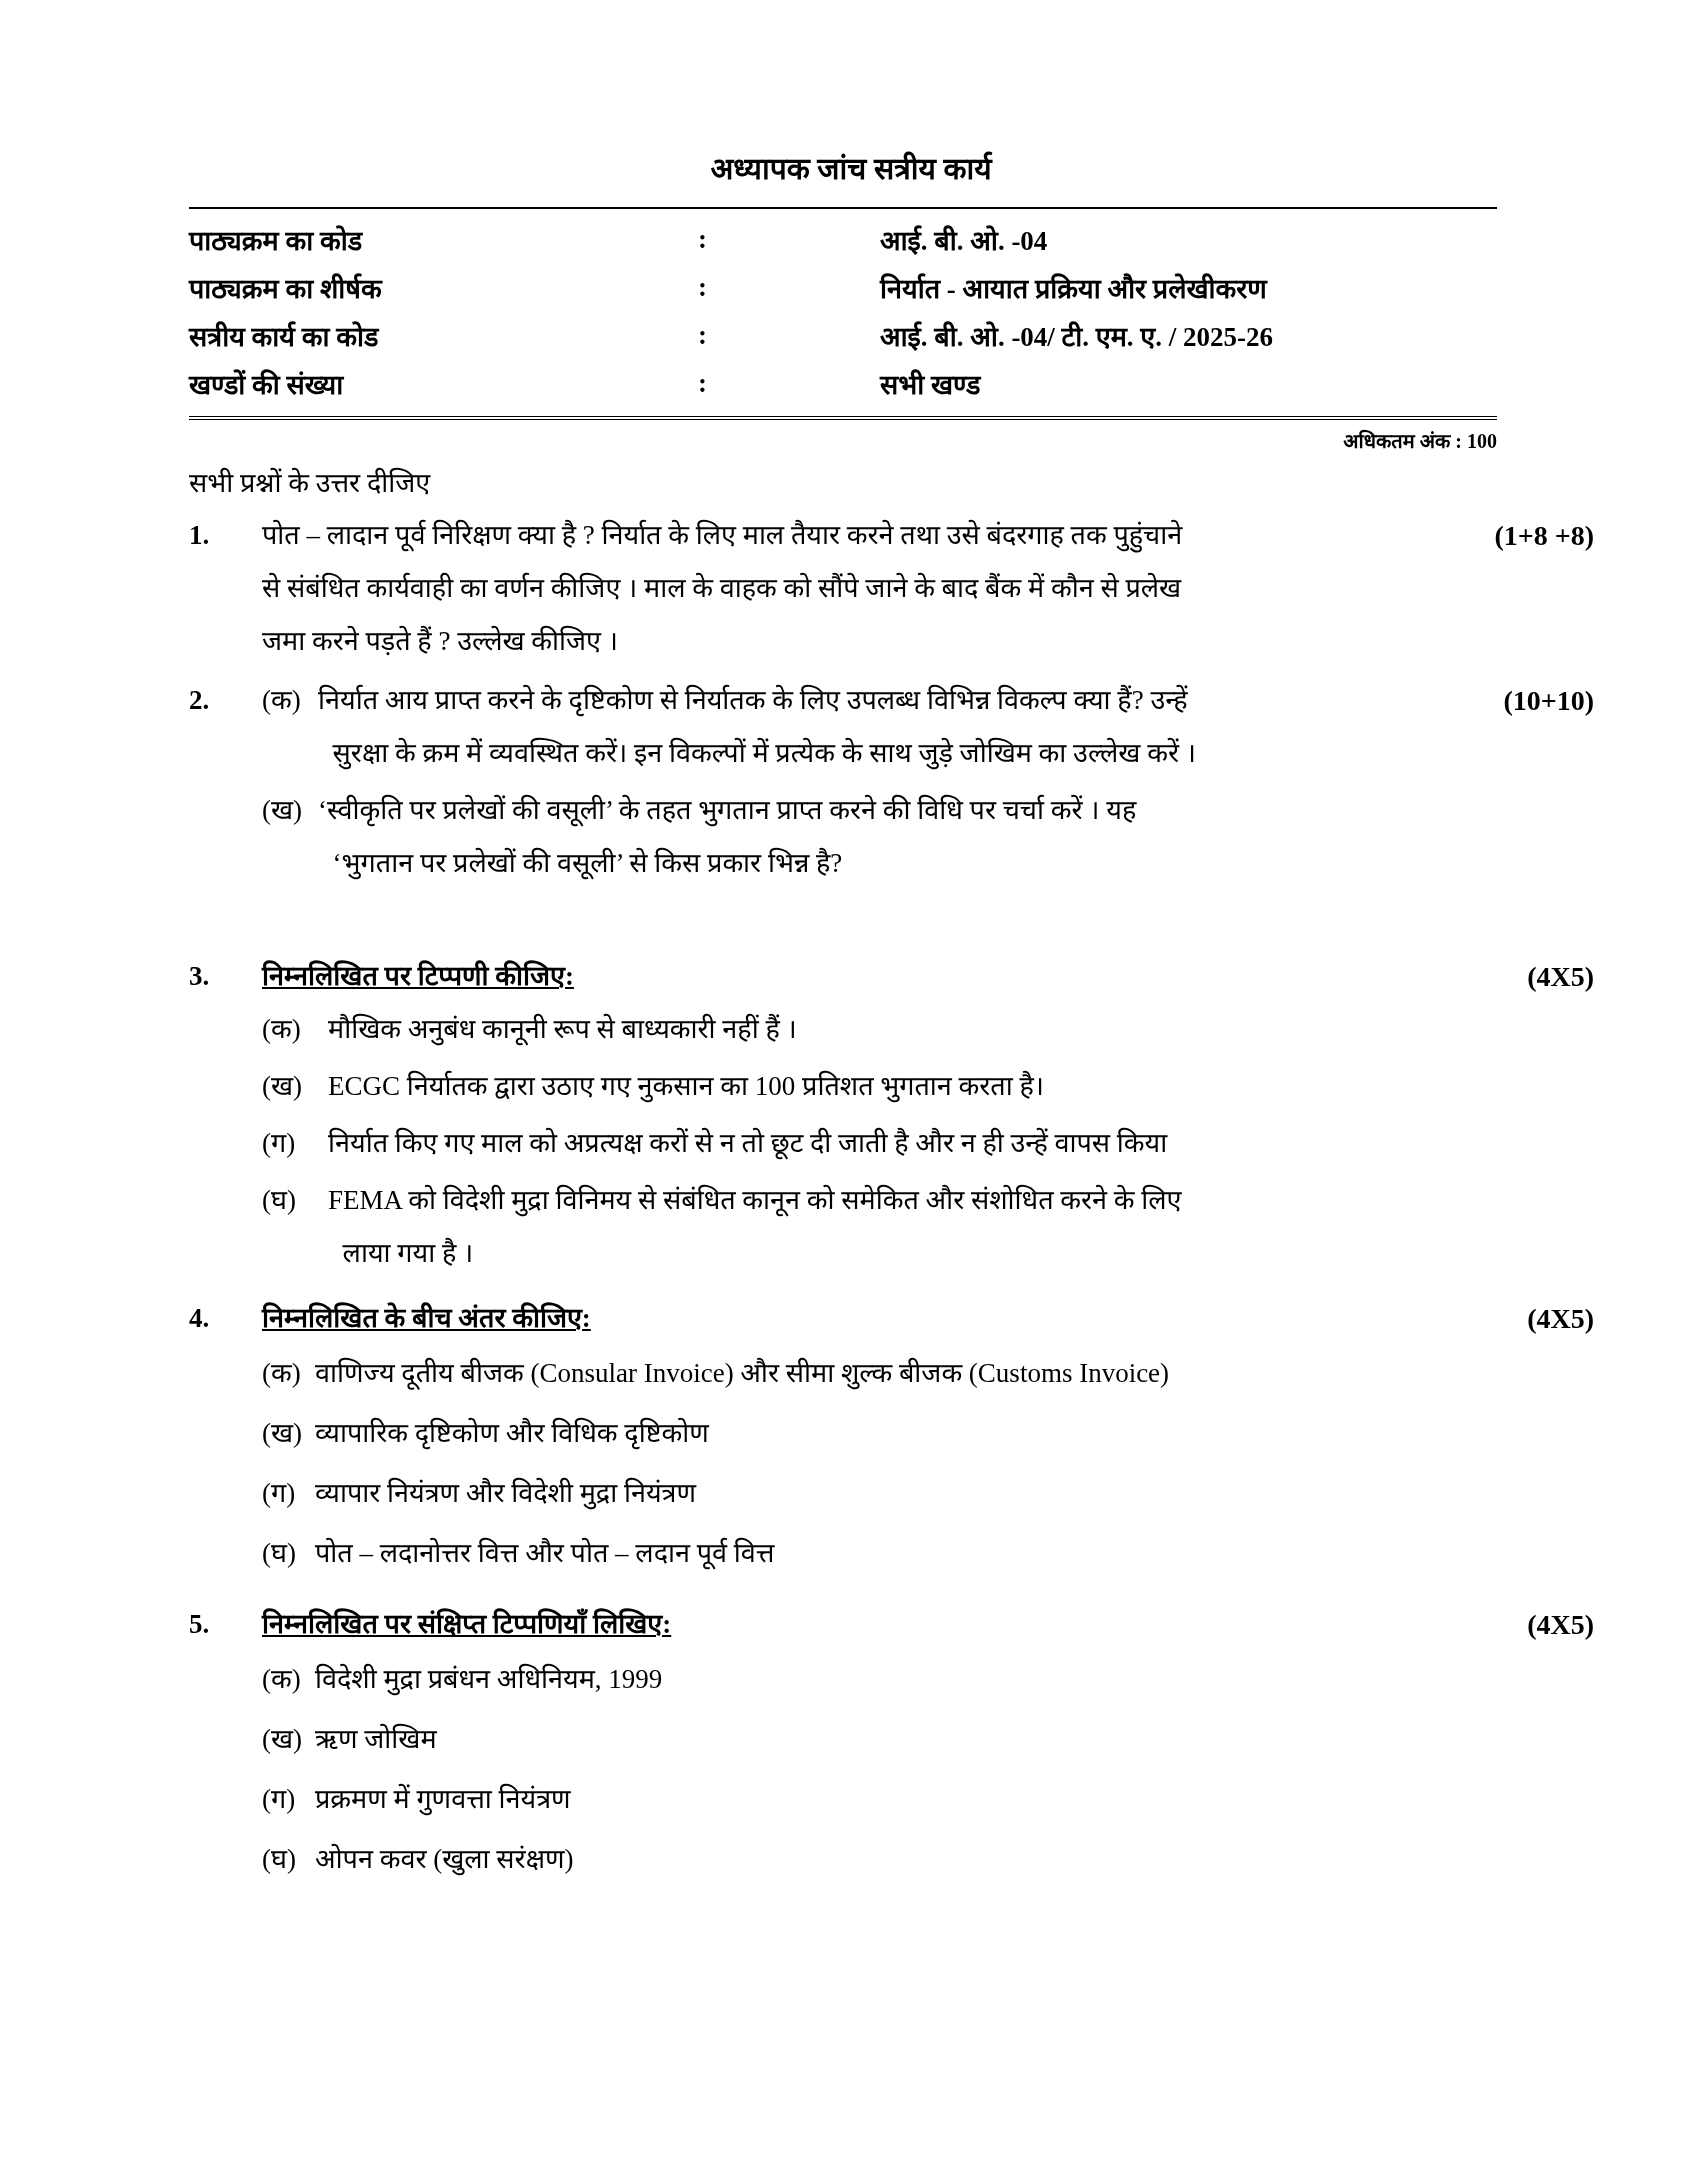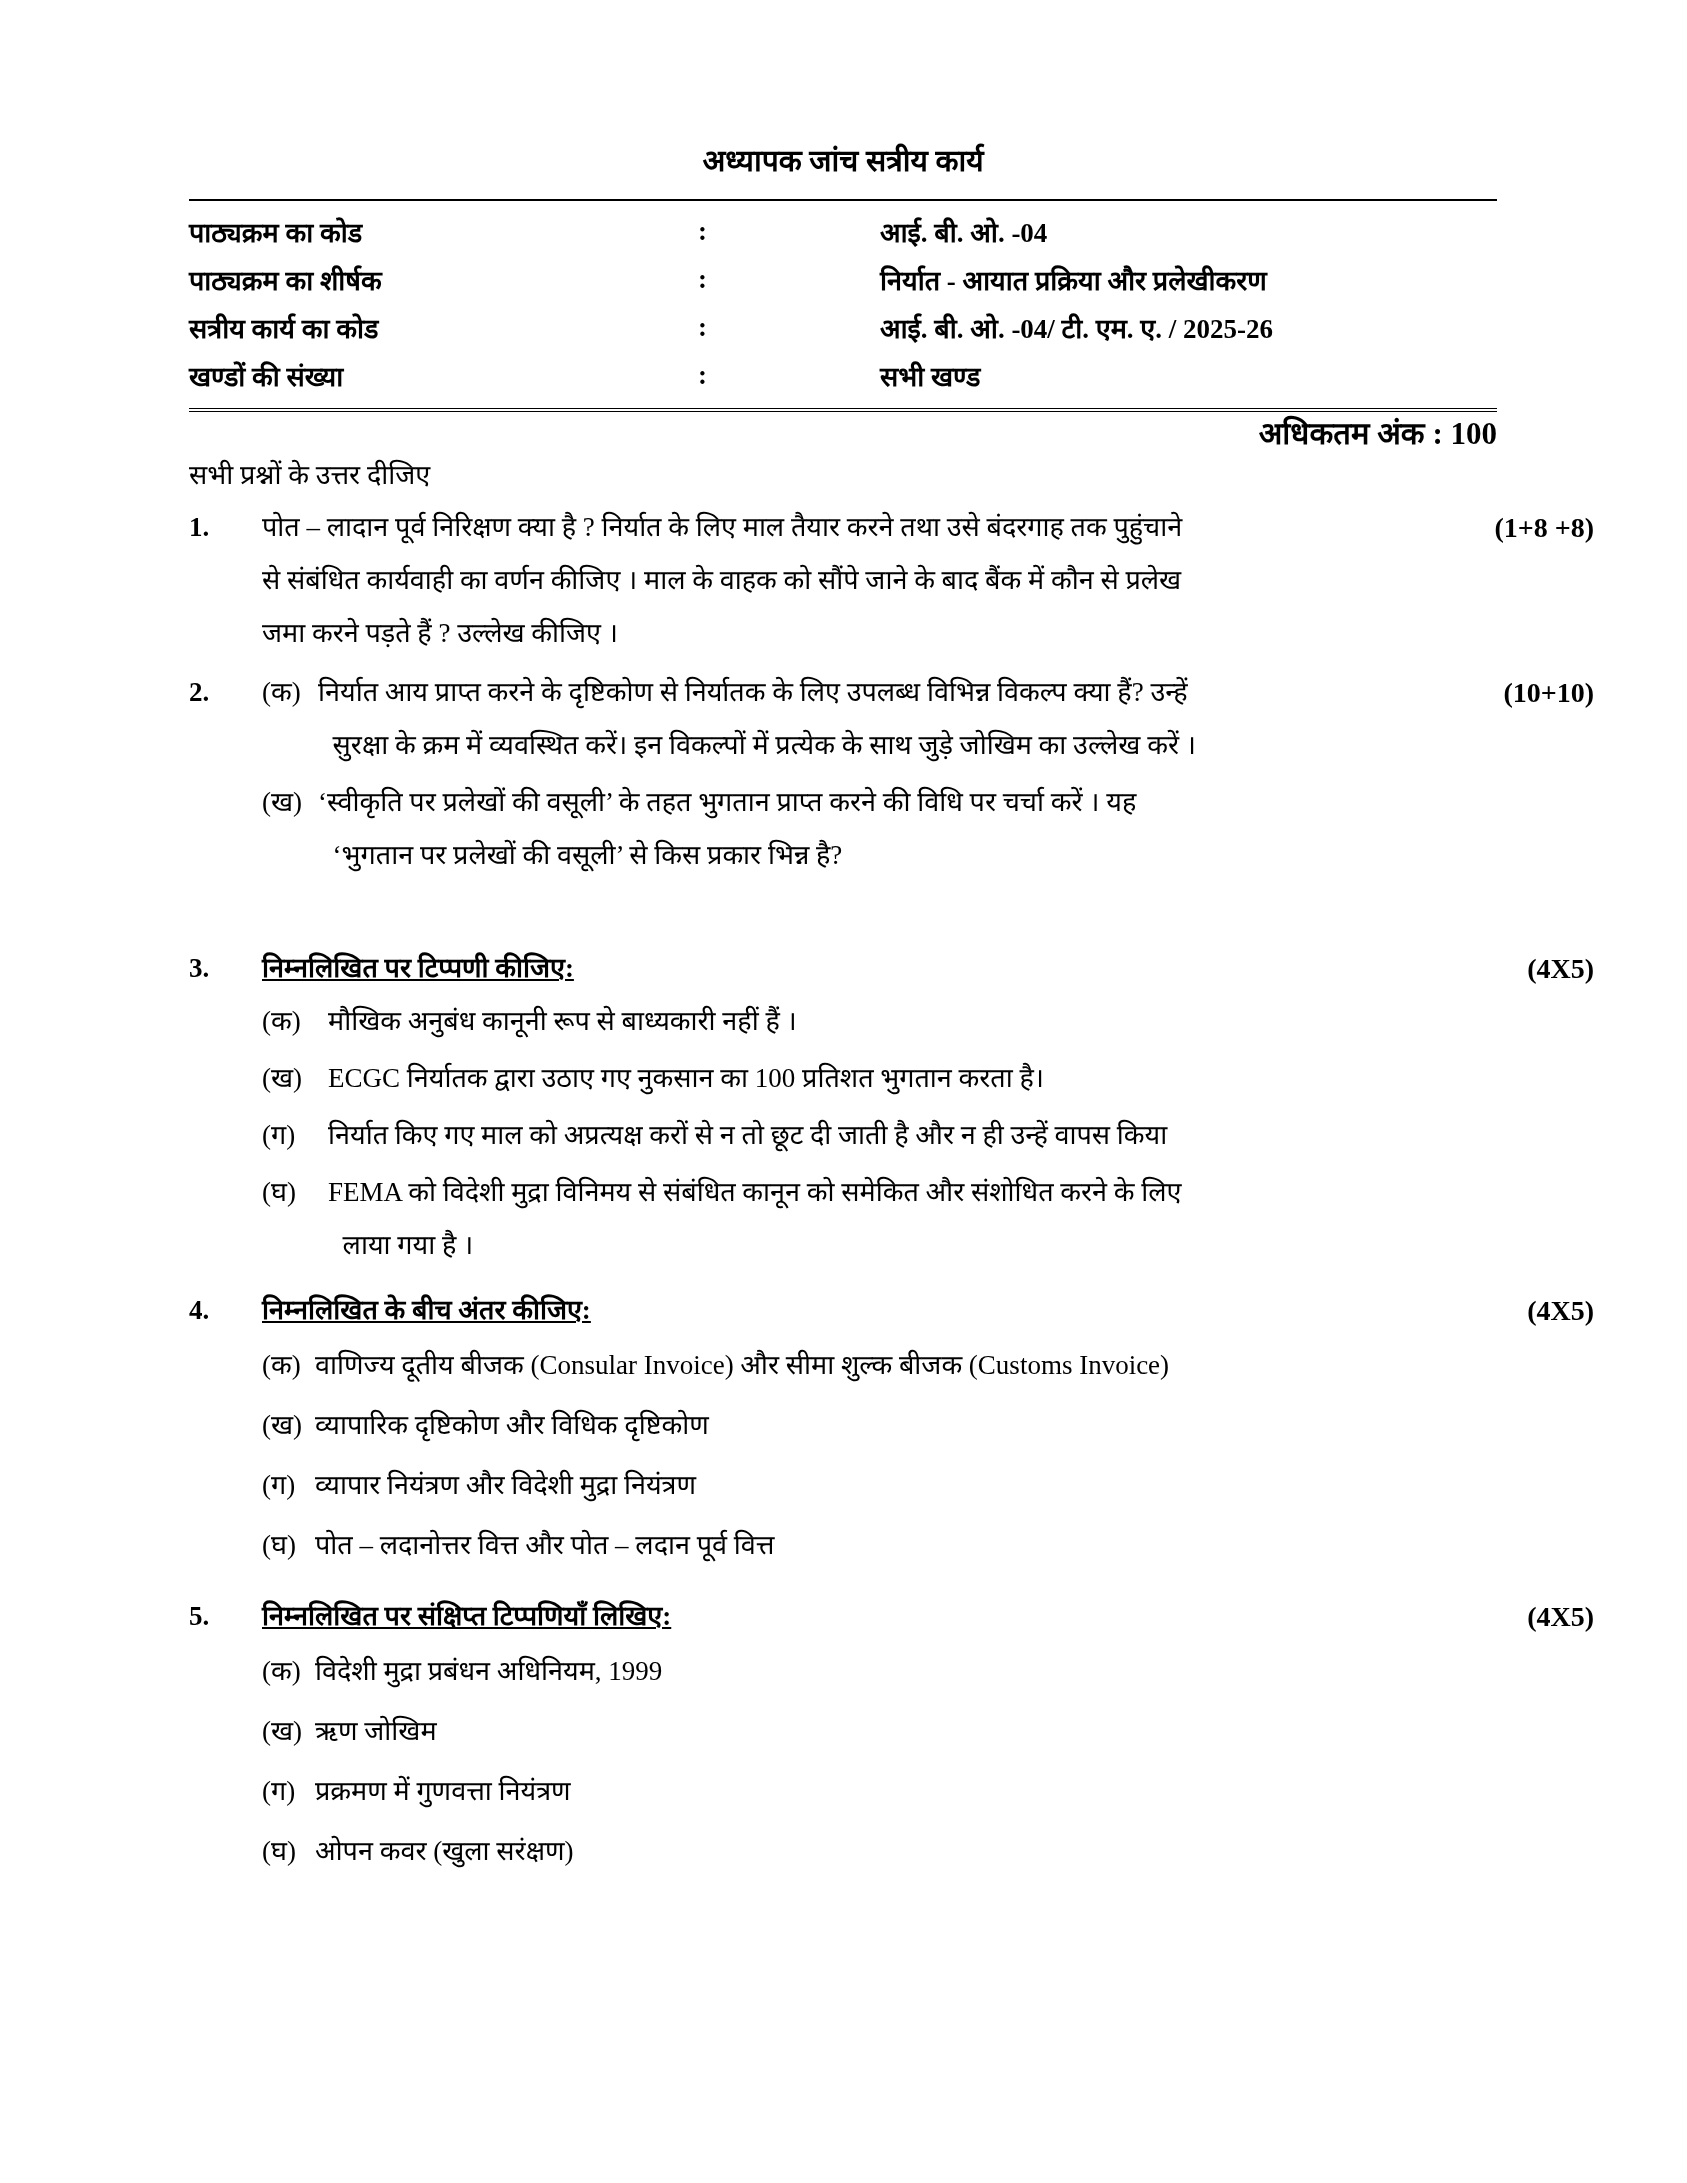--- a/index.html
+++ b/index.html
@@ -7,39 +7,39 @@
   body {
     width: 1687px; height: 2183px;
     background: #ffffff; color: #000000;
     font-family: "Liberation Serif", "DejaVu Serif", serif;
     font-size: 27px;
     -webkit-font-smoothing: antialiased;
   }
   .doc { padding: 142px 93px 0 189px; }
 
   .title {
-    width: 1308px; margin: 0; text-align: center;
+    width: 1308px; margin: 8px; text-align: center;
     font-size: 30px; line-height: 38px; font-weight: 700;
   }
 
   .info-table {
     width: 1308px; margin-top: 18.5px;
     border-top: 2.6px solid #000;
     border-bottom: 4.6px double #000;
     padding: 6.6px 0 9.3px 0;
   }
   .info-row {
     display: grid; grid-template-columns: 509px 182px 1fr;
     height: 48px; align-items: center; font-weight: 700;
   }
   .info-colon { justify-self: start; }
 
   .max-marks {
     width: 1308px; margin-top: 2.6px; text-align: right;
-    font-weight: 700; font-size: 31px; line-height: 37px;
+    font-weight: 700; font-size: 20px; line-height: 37px;
   }
   .instruction { margin-top: 5.3px; font-weight: 400; line-height: 37px; }
 
   .question {
     display: grid; grid-template-columns: 73px 1fr 165px;
     align-items: start;
   }
   .q1 { margin-top: 6.6px; }
   .q2 { margin-top: 6.6px; }
   .q3 { margin-top: 60px; }

